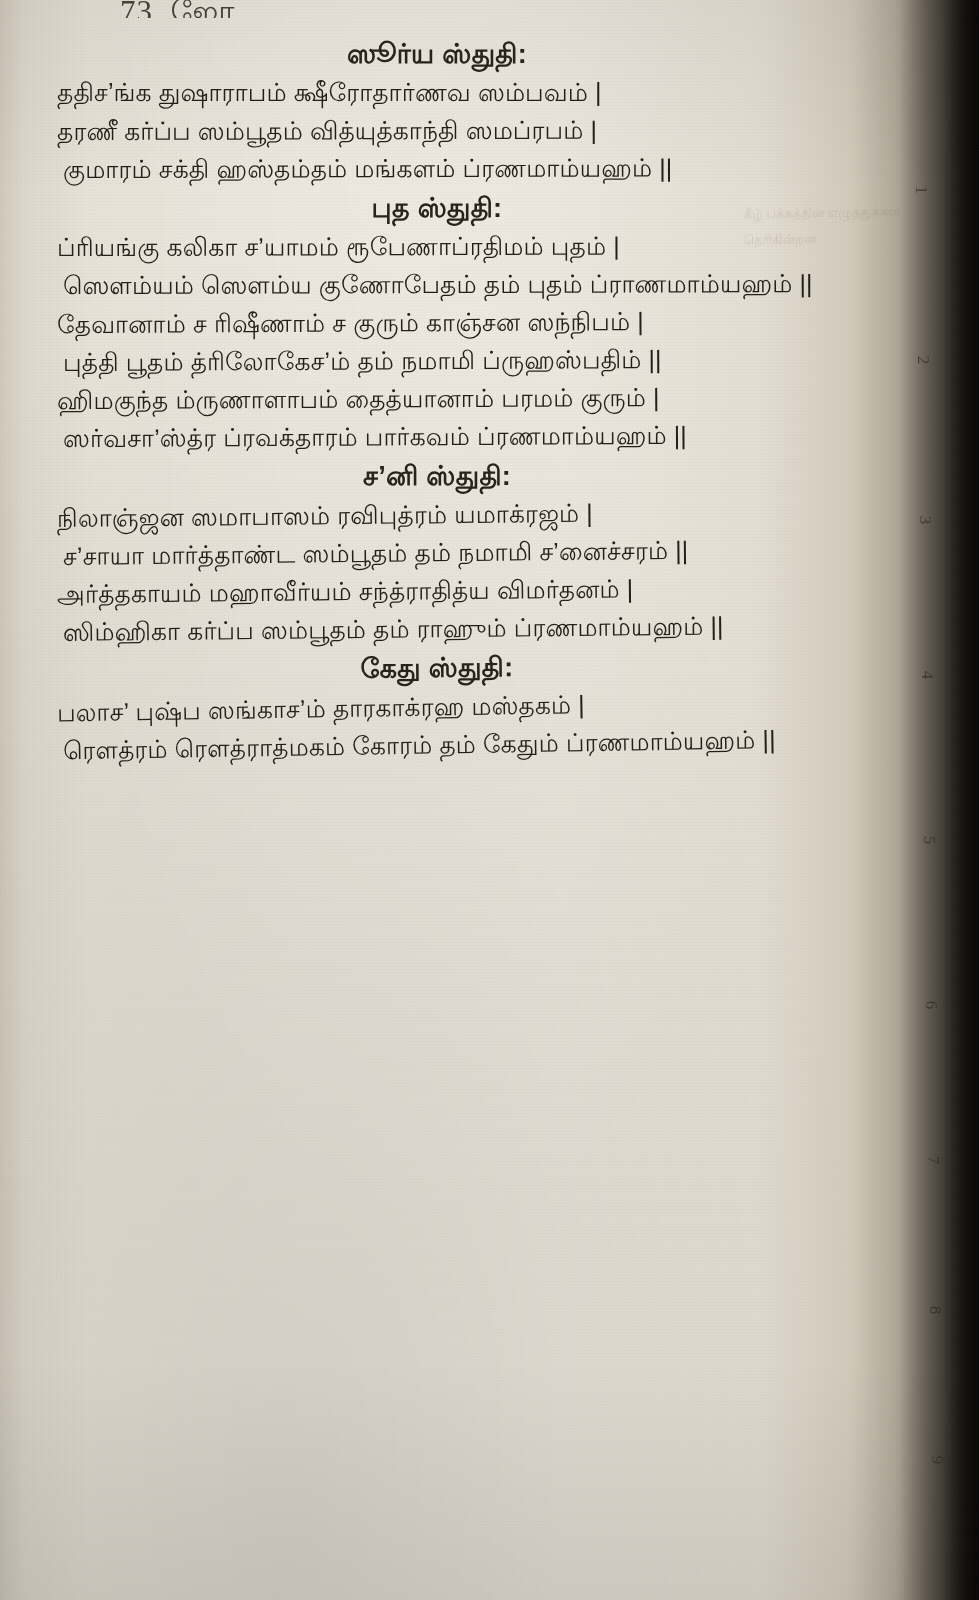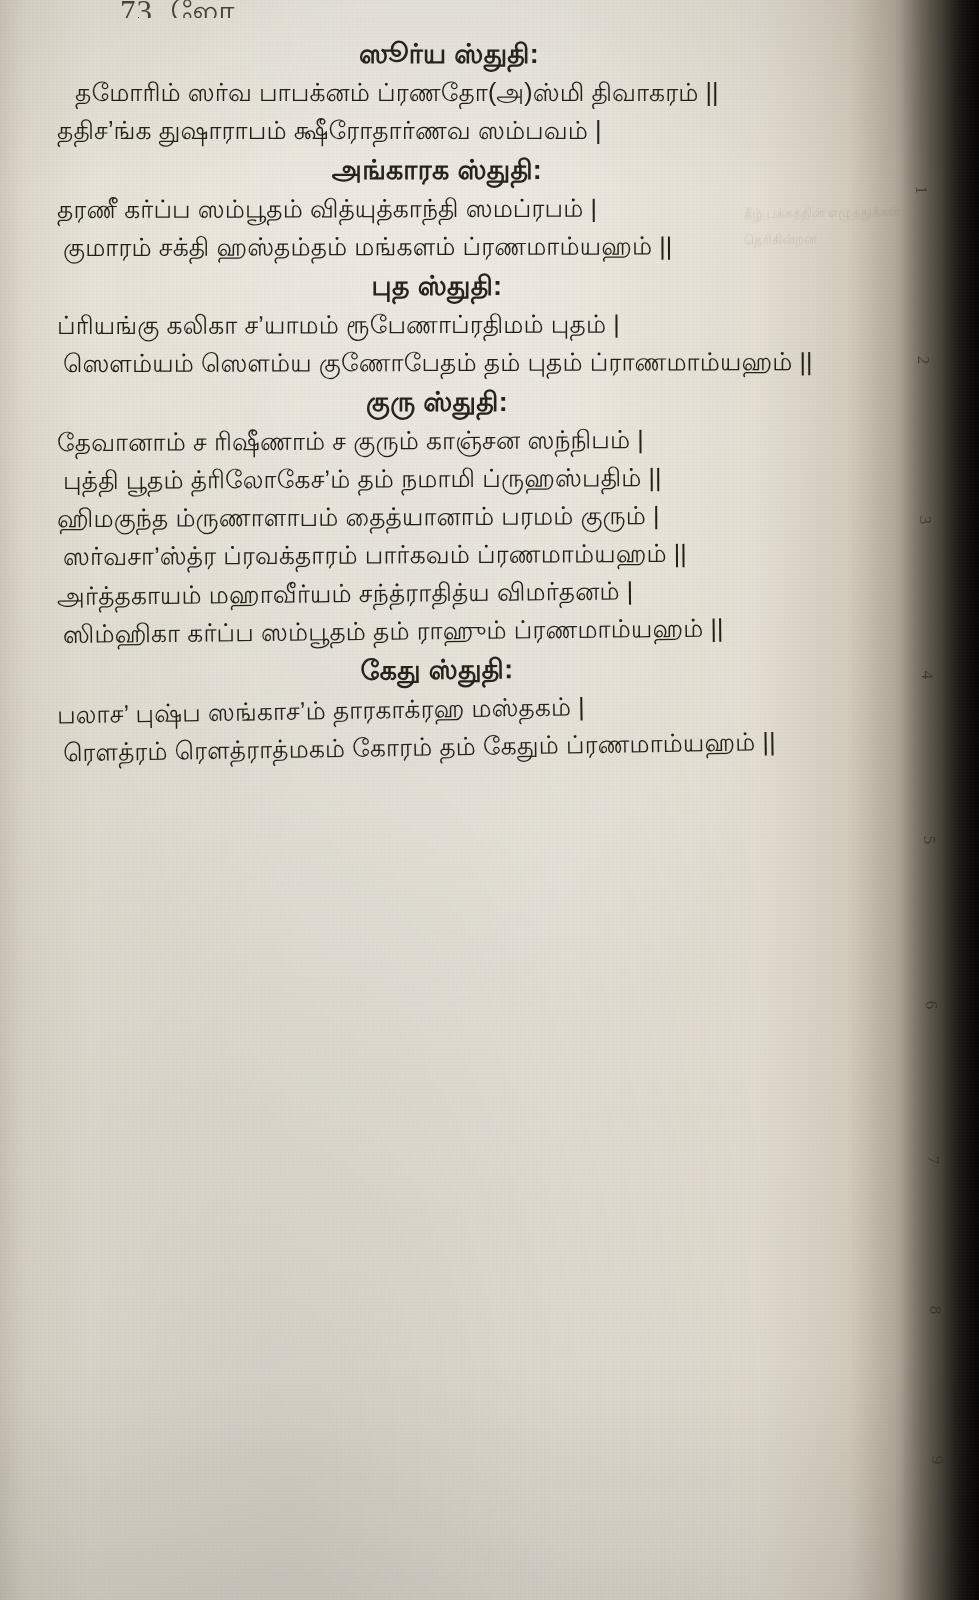--- a/index.html
+++ b/index.html
@@ -156,52 +156,54 @@
 
 <div id="page">
   <div class="paper"></div>
 
   <div class="bleed">கீழ் பக்கத்தின் எழுத்துக்கள் தெரிகின்றன</div>
 
   <div class="content">
 
     <div class="cut-top">73. ஜோ</div>
 
-    <div class="block b0" style="margin-top:18px;margin-left:12px;">
+    <div class="block b0" style="margin-top:18px;">
       <div class="heading">ஸூர்ய ஸ்துதி:</div>
-      <div class="line indent">தமோரிம் ஸர்வ பாபக்னம் ப்ரணதோ(அ)ஸ்மி திவாகரம் ||</div>
     </div>
 
     <div class="block b1">
       <div class="line">ததிச’ங்க துஷாராபம் க்ஷீரோதார்ணவ ஸம்பவம் |</div>
     </div>
 
     <div class="block tilt1">
-      <div class="heading">அங்காரக ஸ்துதி:</div>
       <div class="line">தரணீ கர்ப்ப ஸம்பூதம் வித்யுத்காந்தி ஸமப்ரபம் |</div>
       <div class="line indent">குமாரம் சக்தி ஹஸ்தம்தம் மங்களம் ப்ரணமாம்யஹம் ||</div>
     </div>
 
     <div class="block tilt1">
       <div class="heading">புத ஸ்துதி:</div>
       <div class="line">ப்ரியங்கு கலிகா ச’யாமம் ரூபேணாப்ரதிமம் புதம் |</div>
       <div class="line indent">ஸௌம்யம் ஸௌம்ய குணோபேதம் தம் புதம் ப்ராணமாம்யஹம் ||</div>
     </div>
 
     <div class="block tilt2">
-      <div class="heading">குரு ஸ்துதி:</div>
       <div class="line">தேவானாம் ச ரிஷீணாம் ச குரும் காஞ்சன ஸந்நிபம் |</div>
       <div class="line indent">புத்தி பூதம் த்ரிலோகேச’ம் தம் நமாமி ப்ருஹஸ்பதிம் ||</div>
     </div>
 
     <div class="block tilt2">
       <div class="line">ஹிமகுந்த ம்ருணாளாபம் தைத்யானாம் பரமம் குரும் |</div>
       <div class="line indent">ஸர்வசா’ஸ்த்ர ப்ரவக்தாரம் பார்கவம் ப்ரணமாம்யஹம் ||</div>
     </div>
 
+    <div class="block tilt3">
+      <div class="heading">ச’னி ஸ்துதி:</div>
+      <div class="line">நிலாஞ்ஜன ஸமாபாஸம் ரவிபுத்ரம் யமாக்ரஜம் |</div>
+      <div class="line indent">ச’சாயா மார்த்தாண்ட ஸம்பூதம் தம் நமாமி ச’னைச்சரம் ||</div>
+    </div>
 
     <div class="block tilt3">
       <div class="line">அர்த்தகாயம் மஹாவீர்யம் சந்த்ராதித்ய விமர்தனம் |</div>
       <div class="line indent">ஸிம்ஹிகா கர்ப்ப ஸம்பூதம் தம் ராஹும் ப்ரணமாம்யஹம் ||</div>
     </div>
 
     <div class="block tilt4">
       <div class="heading">கேது ஸ்துதி:</div>
       <div class="line">பலாச’ புஷ்ப ஸங்காச’ம் தாரகாக்ரஹ மஸ்தகம் |</div>
       <div class="line indent">ரௌத்ரம் ரௌத்ராத்மகம் கோரம் தம் கேதும் ப்ரணமாம்யஹம் ||</div>

